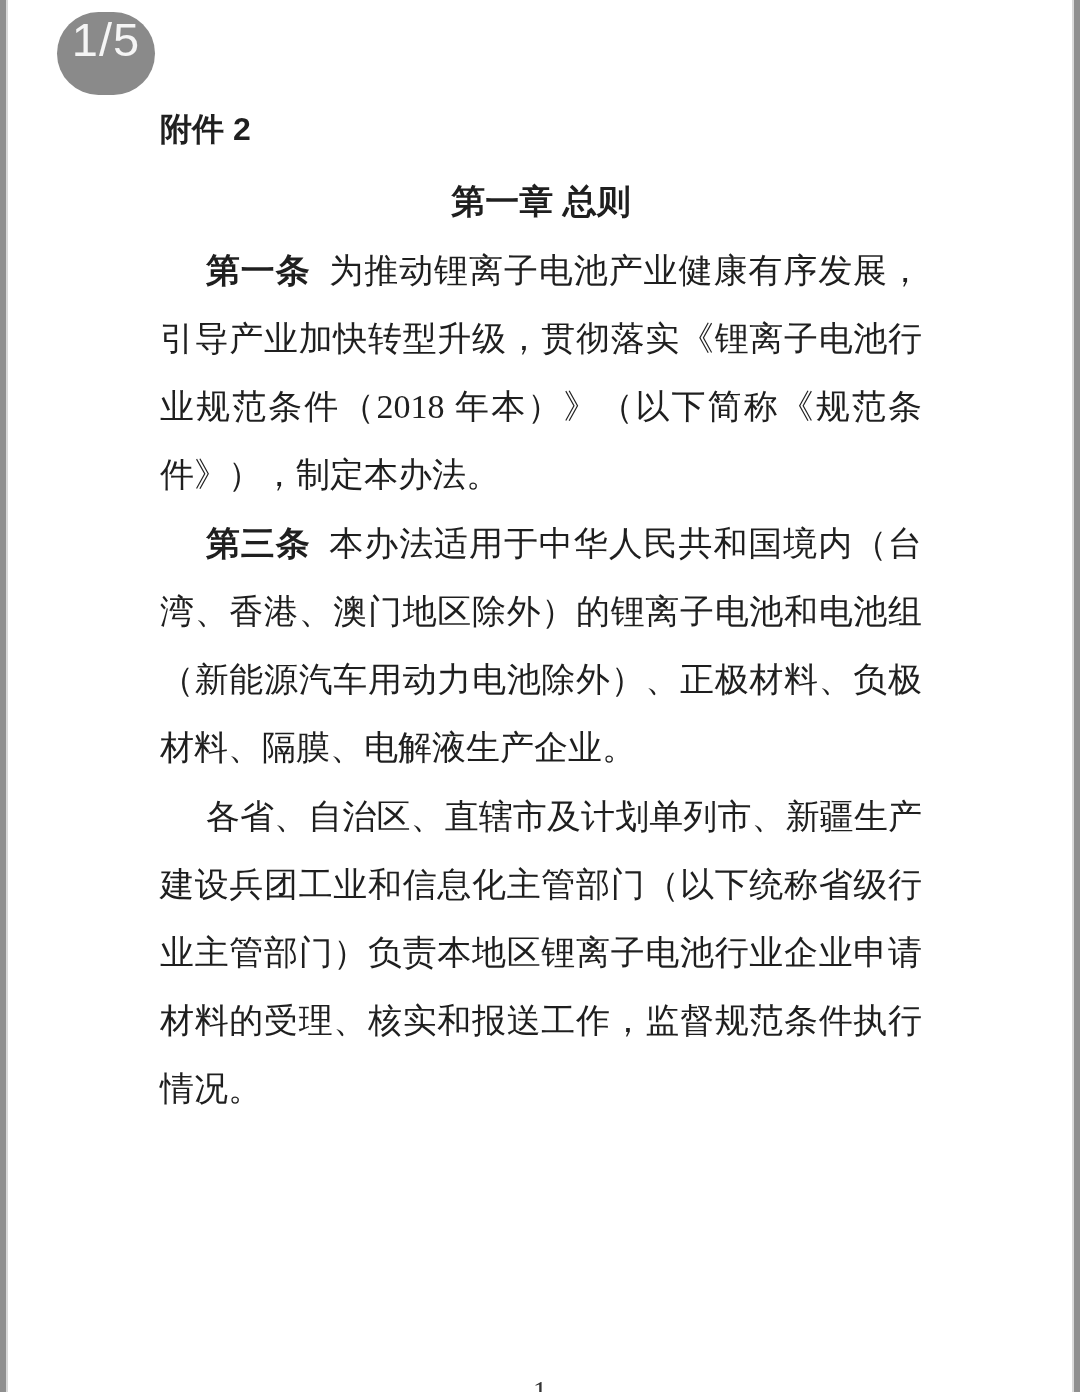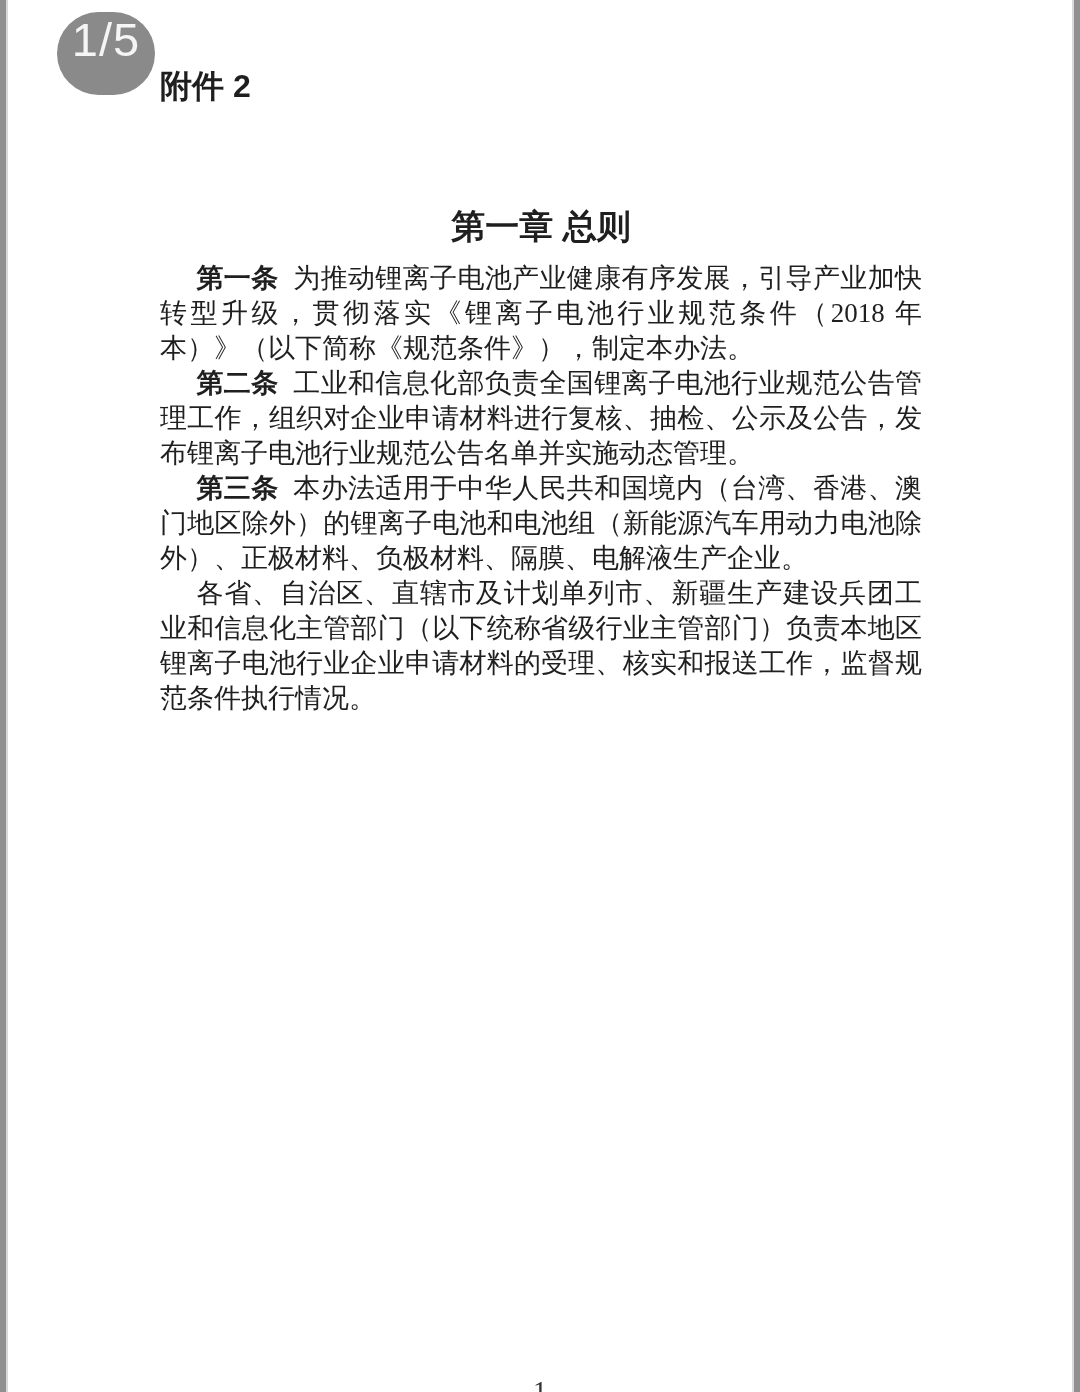--- a/index.html
+++ b/index.html
@@ -42,50 +42,50 @@
 
   
   .doc {
     position: absolute;
     left: 160px;
     width: 762px;
     top: 0;
   }
 
   .attachment {
-    margin-top: 67px;
+    margin-top: 110px;
     font-size: 32px;
     line-height: 38px;
     font-weight: bold;
     font-family: "Liberation Sans", "DejaVu Sans", sans-serif;
   }
 
   .doc-title {
     margin-top: 60px;
     text-align: center;
     font-family: "Liberation Sans", "DejaVu Sans", sans-serif;
     font-weight: bold;
     font-size: 40px;
     line-height: 58px;
     letter-spacing: 1px;
   }
 
   .chapter-heading {
-    margin-top: 100px;
+    margin-top: 32px;
     text-align: center;
     font-family: "Liberation Sans", "DejaVu Sans", sans-serif;
     font-weight: bold;
     font-size: 34px;
     line-height: 42px;
   }
 
   .body-text {
     margin-top: 14px;
-    font-size: 27px;
-    line-height: 35px;
+    font-size: 34px;
+    line-height: 68px;
     text-align: justify;
     text-align-last: left;
   }
   .body-text p {
     margin: 0;
     text-indent: 1.35em;
   }
   .lead {
     font-family: "Liberation Sans", "DejaVu Sans", sans-serif;
     font-weight: bold;
@@ -113,20 +113,19 @@
 
 <div class="doc">
 
   <div class="attachment">附件 2</div>
 
 
   <div class="chapter-heading">第一章 总则</div>
 
   <div class="body-text">
     <p><span class="lead">第一条</span><span>为推动锂离子电池产业健康有序发展，引导产业加快转型升级，贯彻落实《锂离子电池行业规范条件（2018 年本）》（以下简称《规范条件》），制定本办法。</span></p>
-    <p><span class="lead">第二条</span><span>工业和信息化部负责全国锂离子电池行业规范公告管理工作，组织对企业申请材料进行复核、抽检、公示及公告，发布锂离子电池行业规范公告名单并实施动态管理。</span></p>
     <p><span class="lead">第三条</span><span>本办法适用于中华人民共和国境内（台湾、香港、澳门地区除外）的锂离子电池和电池组（新能源汽车用动力电池除外）、正极材料、负极材料、隔膜、电解液生产企业。</span></p>
     <p><span class="lead"></span><span>各省、自治区、直辖市及计划单列市、新疆生产建设兵团工业和信息化主管部门（以下统称省级行业主管部门）负责本地区锂离子电池行业企业申请材料的受理、核实和报送工作，监督规范条件执行情况。</span></p>
   </div>
 
 </div>
 
 <div class="page-footer-number">1</div>
 
 </body></html>

